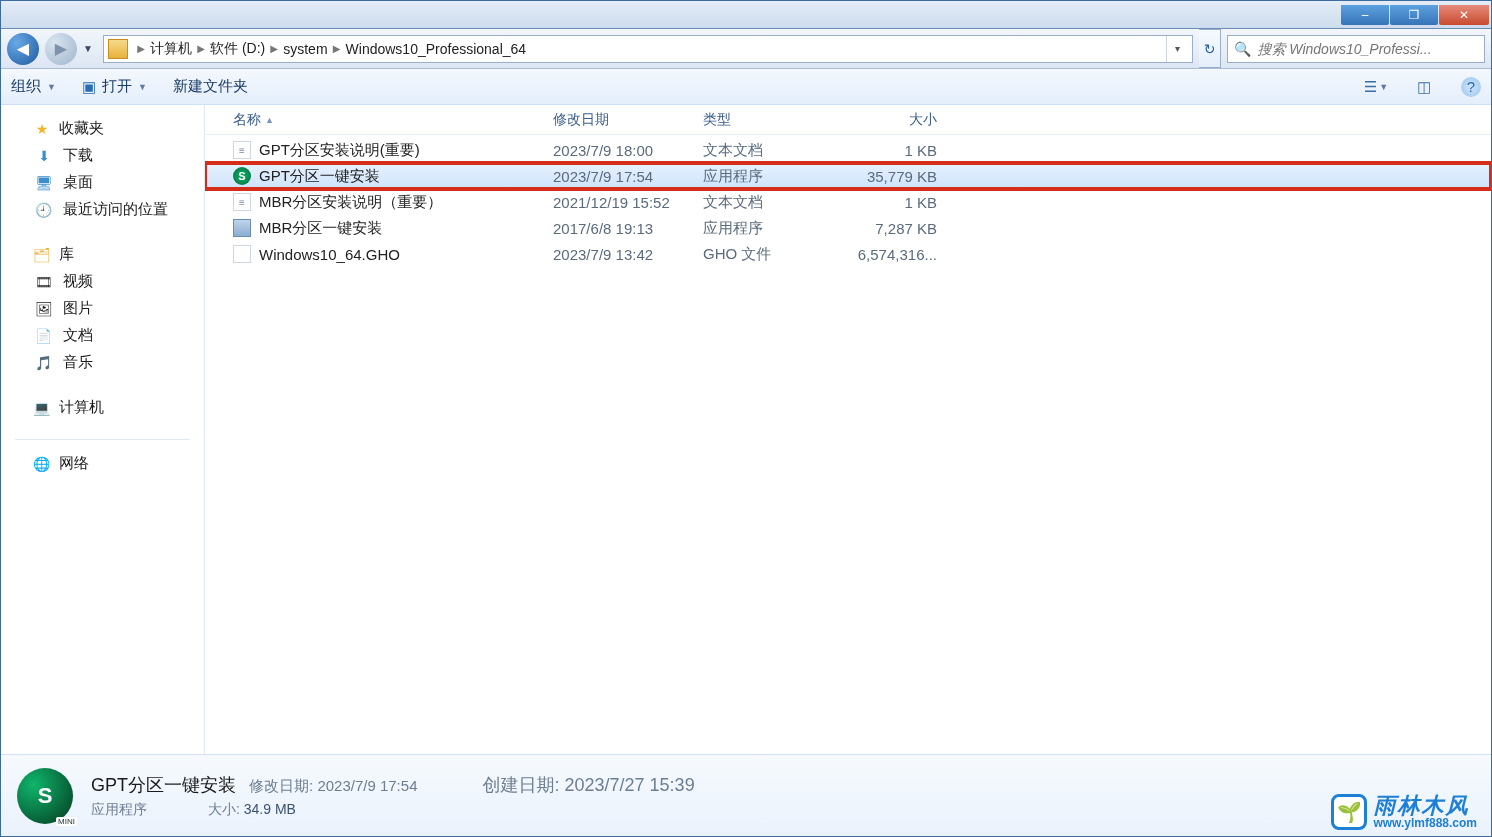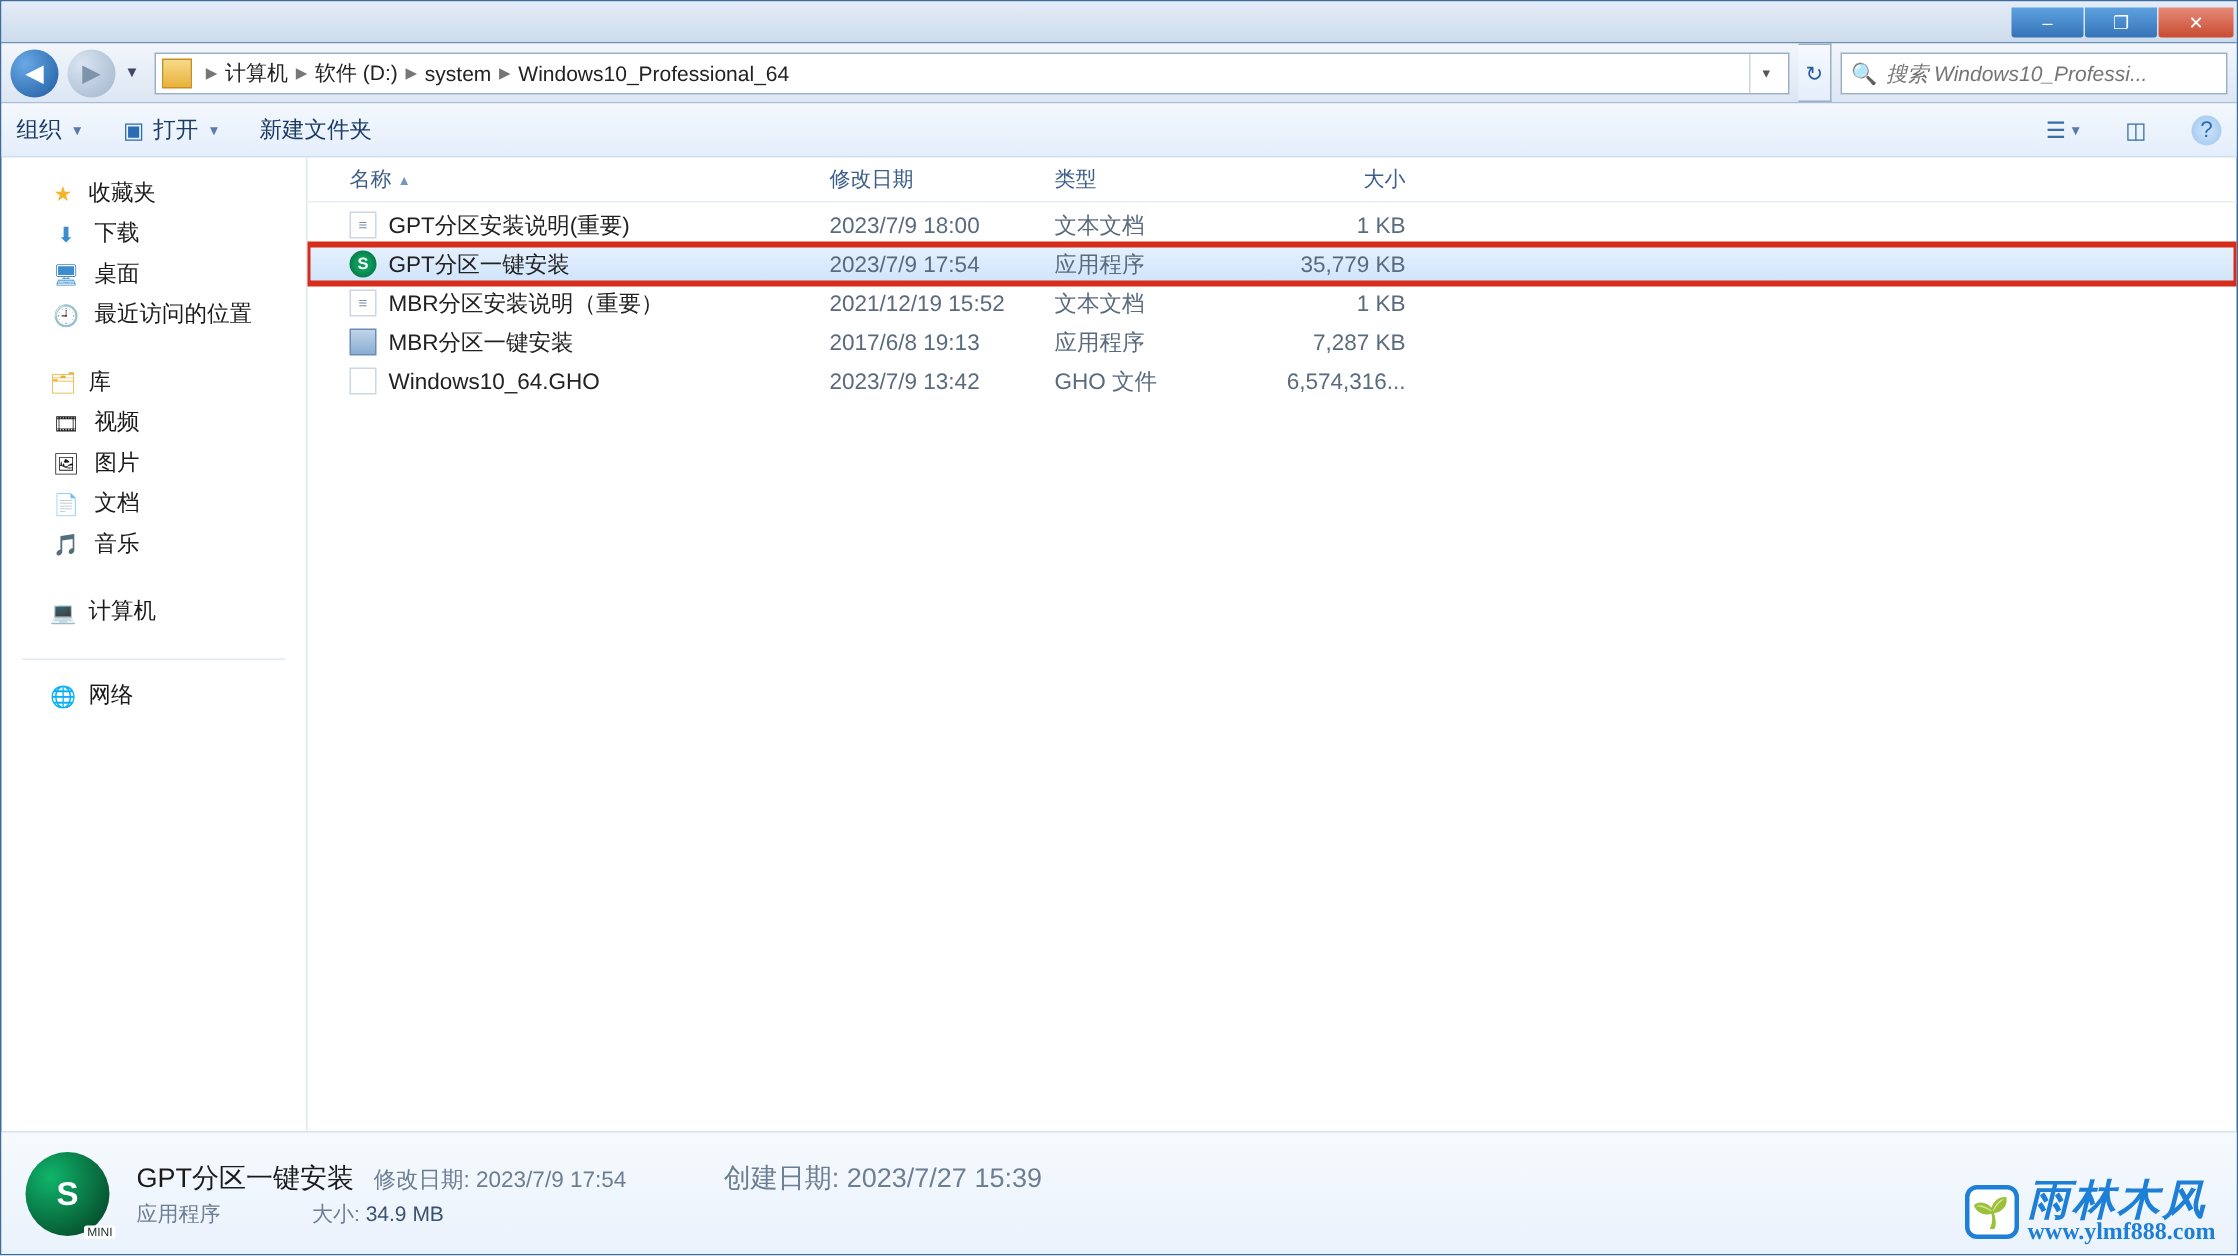--- a/index.html
+++ b/index.html
@@ -73,22 +73,22 @@
   .fic-gho { color:#7a8ea4; border:1px solid #cdd7e2; background:#fff; font-size:10px; }
   
   .details { height:82px; border-top:1px solid #d3e1f3; background:linear-gradient(#f6fafe,#eaf2fc); display:flex; align-items:center; padding:8px 16px; gap:18px; font-size:14px; color:#3a5270; position:relative; }
   .details .big-icon { width:56px; height:56px; border-radius:50%; background:radial-gradient(circle at 30% 30%,#0fb56b,#04381f); display:flex; align-items:center; justify-content:center; color:#fff; font-weight:bold; font-size:22px; position:relative; }
   .details .big-icon::after { content:"MINI"; position:absolute; bottom:-2px; right:-4px; font-size:8px; background:#fff; color:#233; padding:0 2px; border-radius:2px; font-weight:normal;}
   .details .d-title { font-size:18px; color:#1a1a1a; margin-bottom:2px; }
   .details .d-label { color:#6c7e92;margin-left:21px; }
   .logo { position:absolute; right:14px; bottom:6px; display:flex; align-items:center; gap:6px; }
   .logo .leaf { width:36px; height:36px; border:3px solid #1e7fd6; border-radius:8px; display:flex; align-items:center; justify-content:center; color:#2da44e; font-size:20px; background:#fff;}
   .logo .txt { display:flex; flex-direction:column; line-height:1; }
-  .logo .cn { font-size:28px; font-weight:bold; font-style:italic; color:#1e7fd6; letter-spacing:2px;}
-  .logo .url { font-size:16px; font-weight:bold; color:#1e7fd6;font-family:Liberation Serif, serif; }
+  .logo .cn { font-size:22px; font-weight:bold; font-style:italic; color:#1e7fd6; letter-spacing:2px;}
+  .logo .url { font-size:12px; font-weight:bold; color:#1e7fd6; }
 </style>
 </head>
 <body>
 
 <div class="window">
 
   <div class="titlebar">
     <div class="titlebar-btns">
       <div class="tbtn min">–</div>
       <div class="tbtn max">❐</div>

